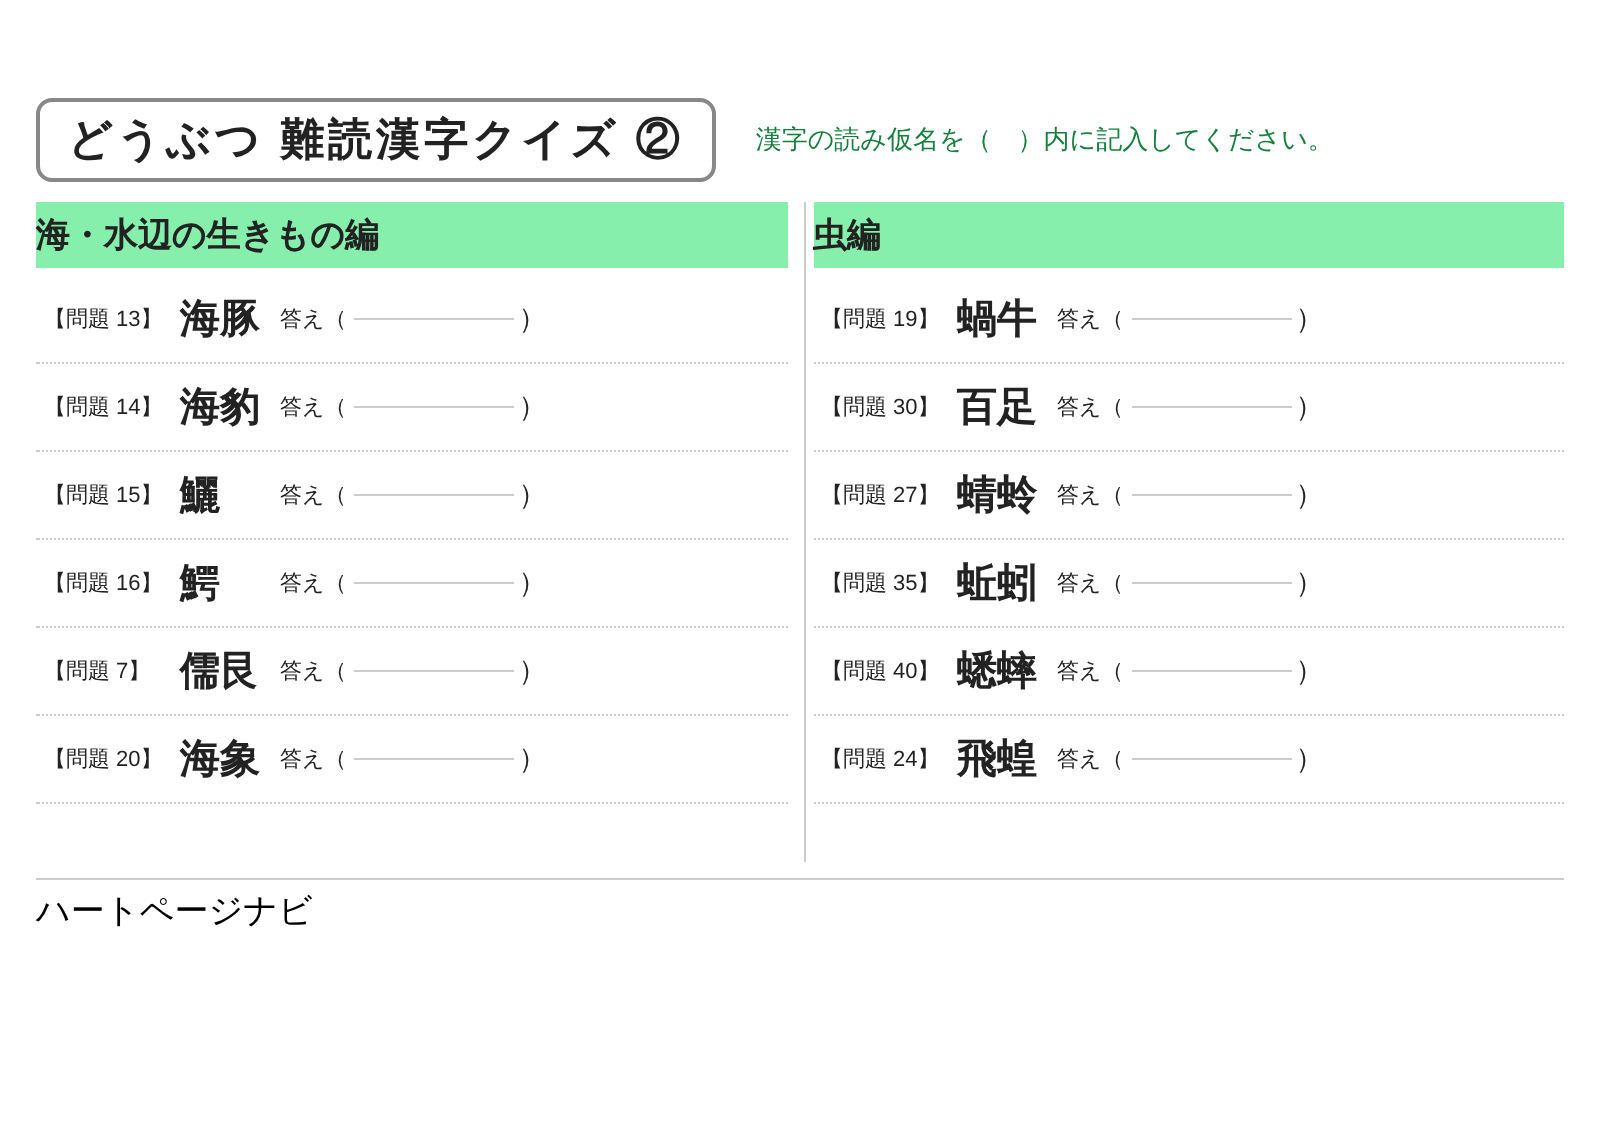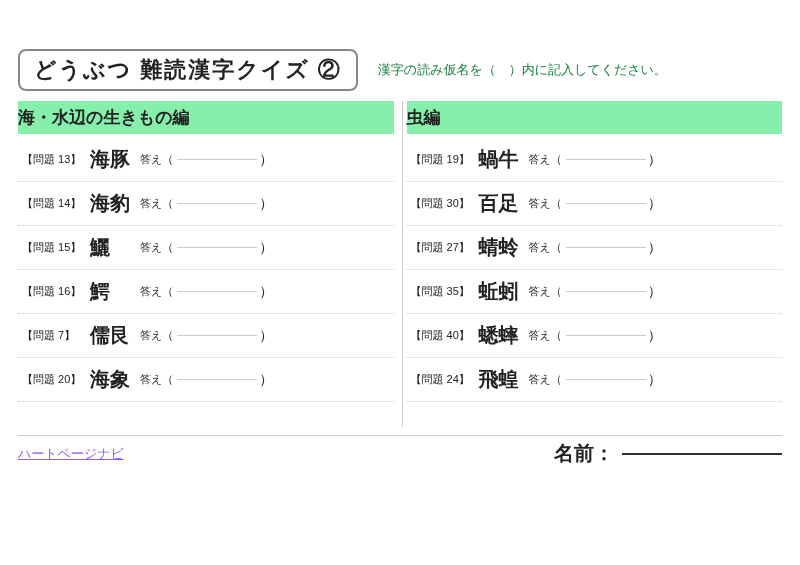--- a/index.html
+++ b/index.html
@@ -105,23 +105,22 @@
     
     .footer {
       display: flex;
       align-items: center;
       justify-content: space-between;
       margin-top: 8px;
       padding-top: 4px;
       border-top: 1px solid #ccc;
     }
     .brand {
-      font-size: 13px;
-      color: #8b5cf6;
-      text-decoration: underline;
+      font-size: 17px;
+      color: #000000;
     }
     .name-area {
       display: flex;
       align-items: center;
       font-size: 18px;
       font-weight: bold;
     }
     .name-label {
       margin-right: 8px;
       font-size: 20px;
@@ -239,19 +238,15 @@
             <span class="answer-line"></span>
             <span class="answer-paren-close">）</span>
           </div>
         </div>
     </div>
 
   </div>
 
   <div class="footer">
     <div class="brand">ハートページナビ</div>
-    <div class="name-area">
-      <span class="name-label">名前：</span>
-      <span class="name-line"></span>
-    </div>
   </div>
 
 </div>
 
 </body></html>

